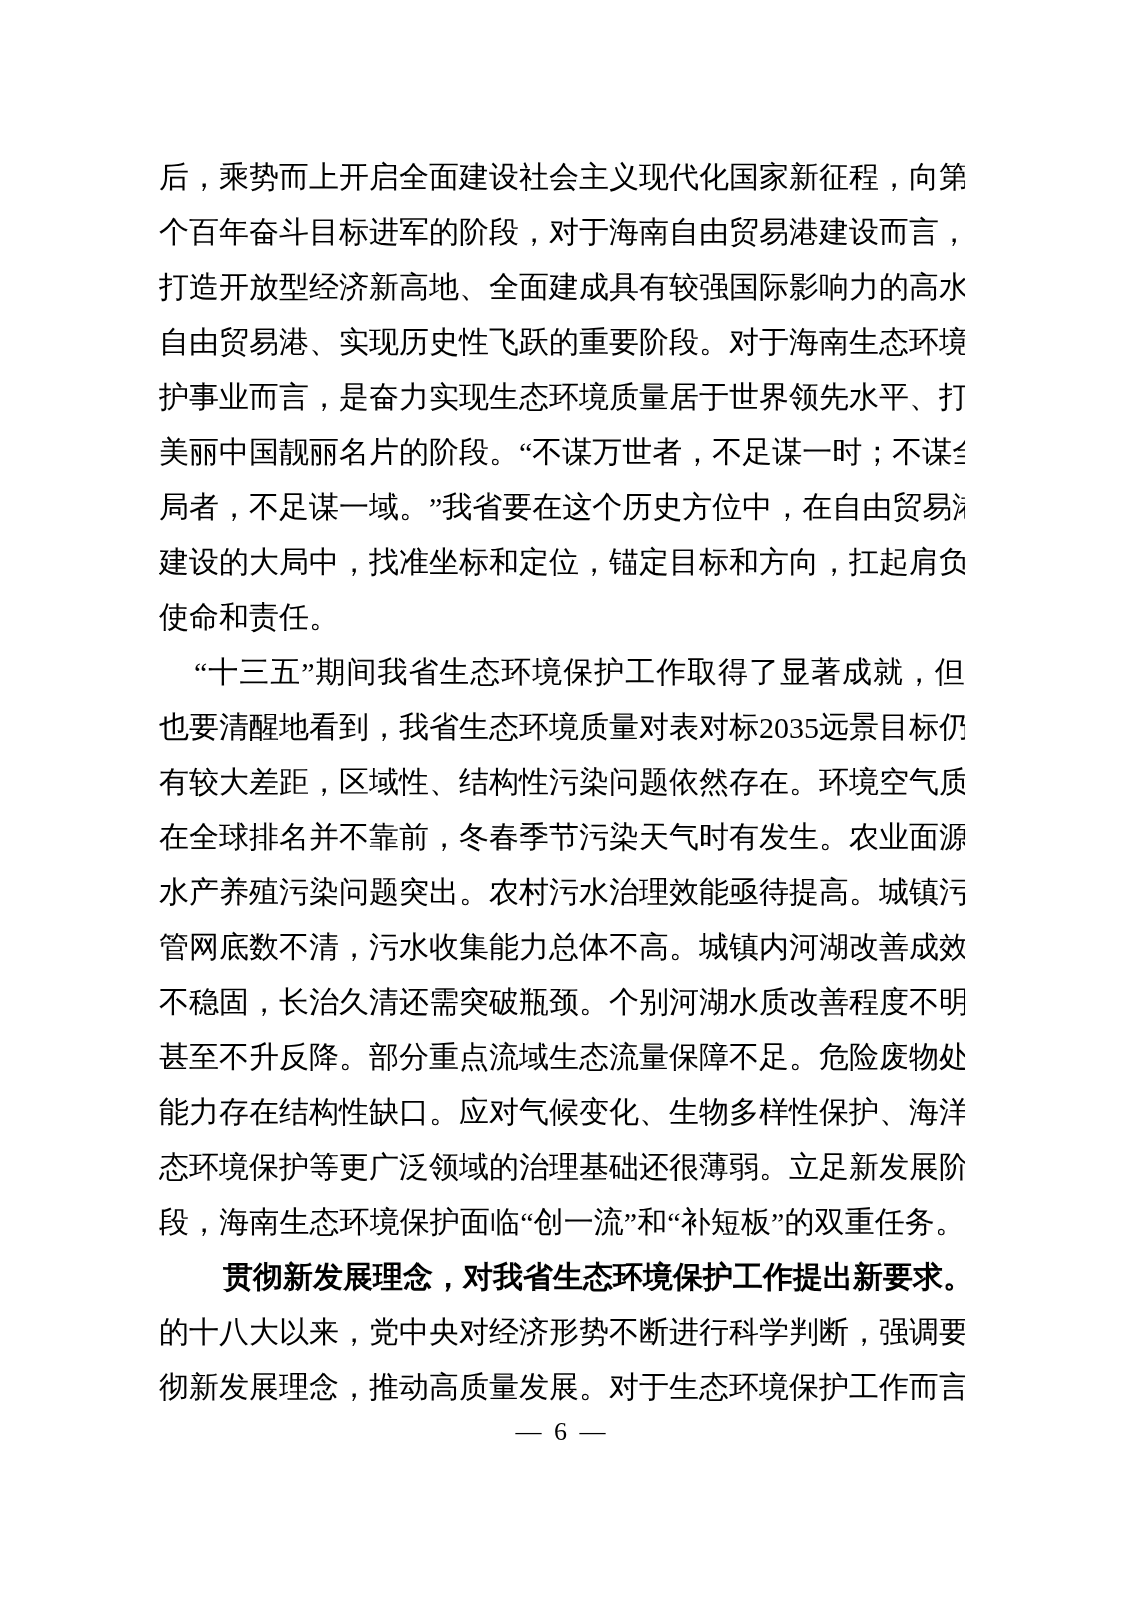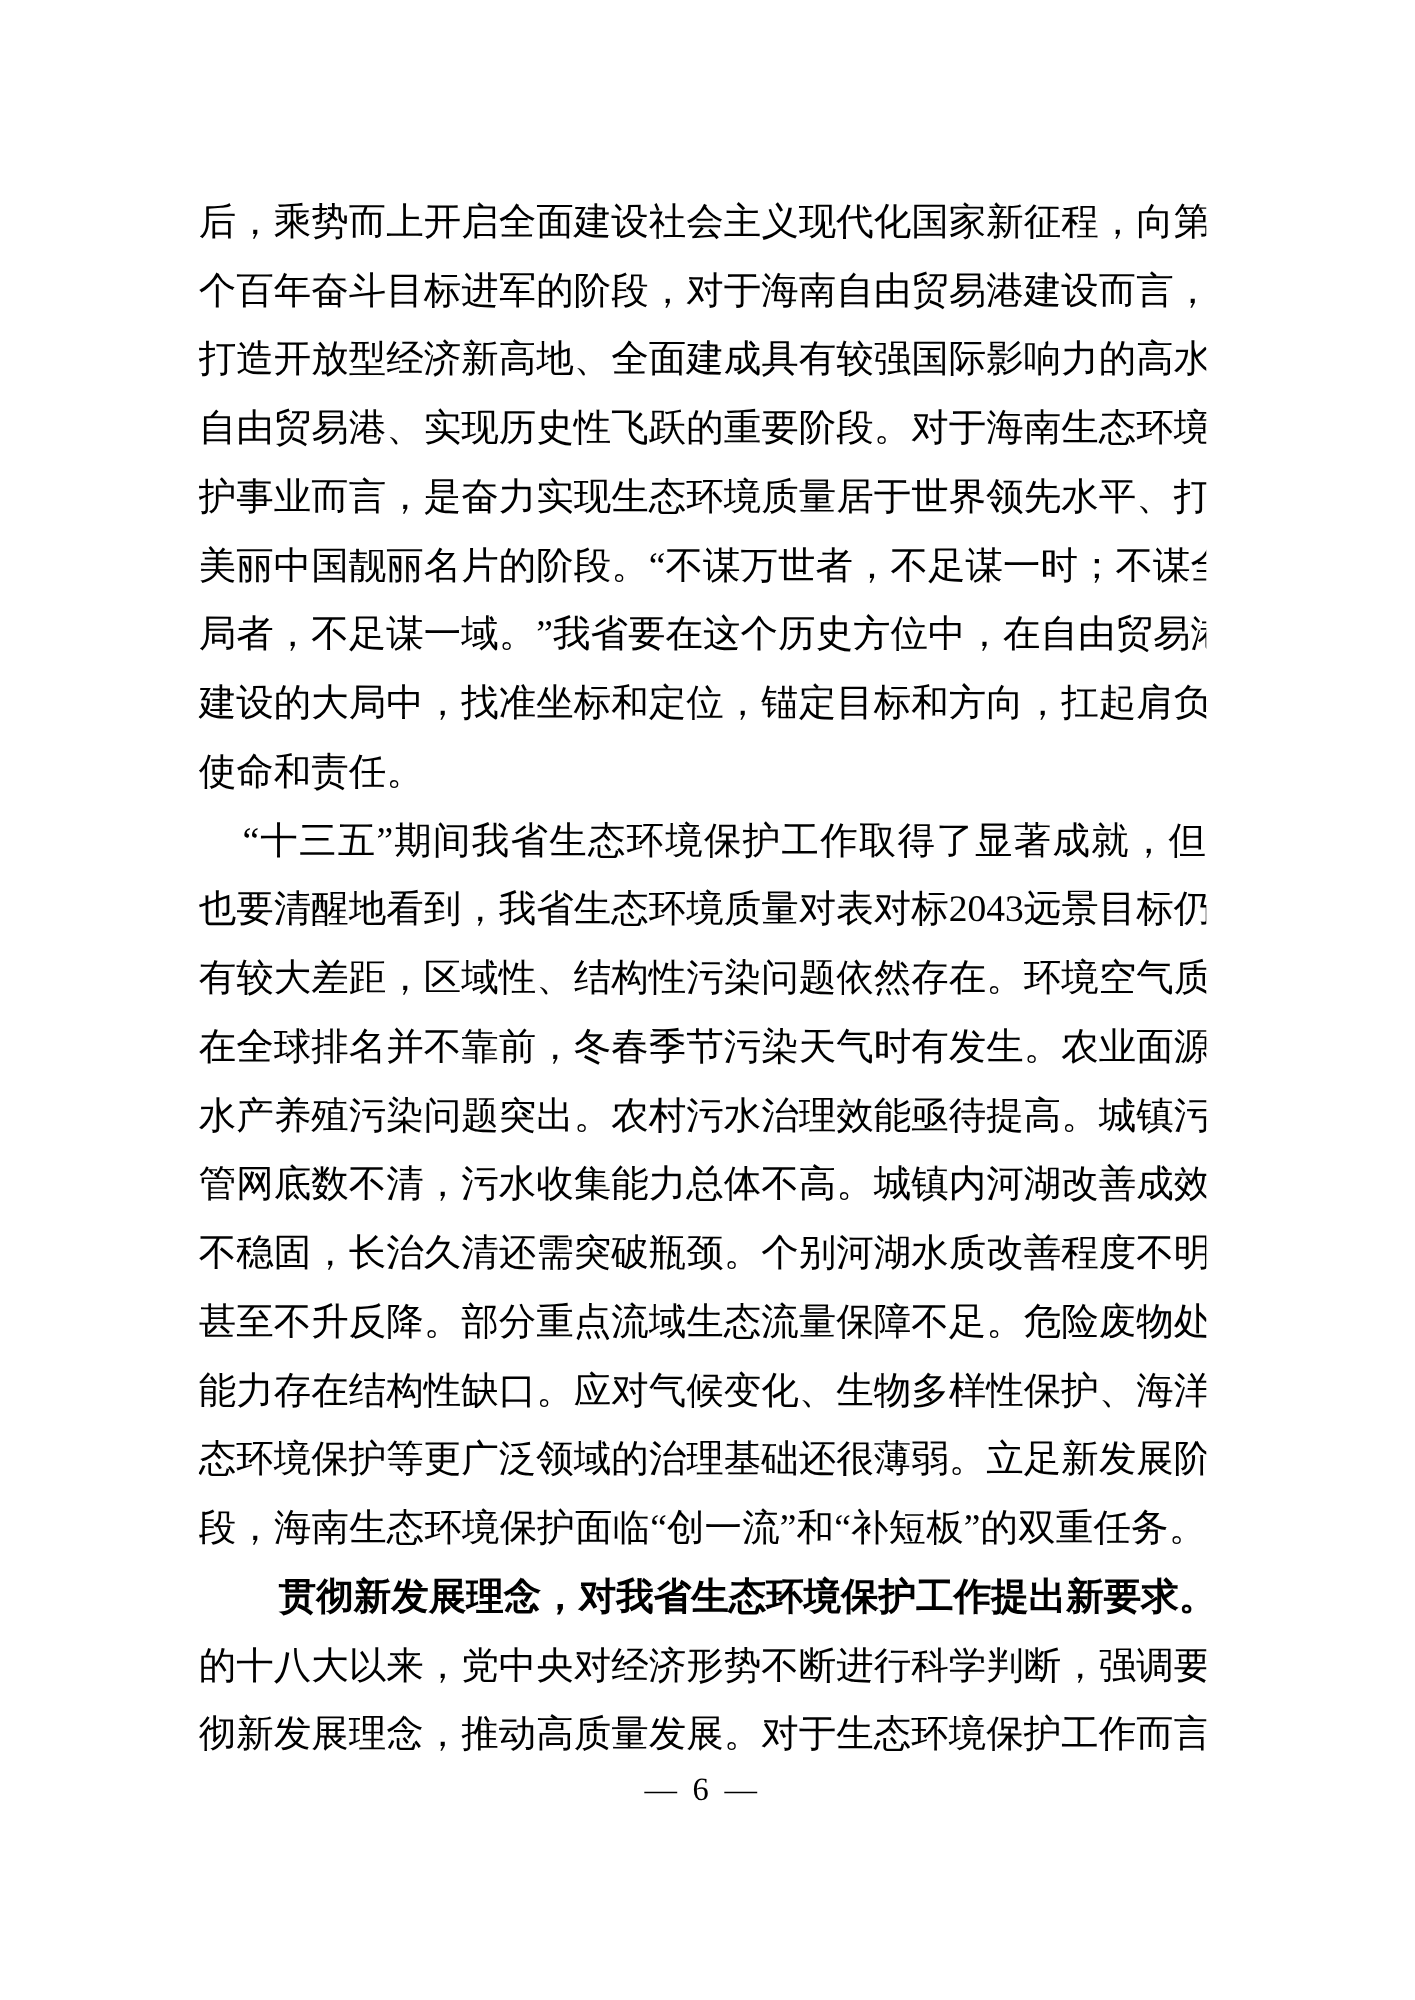--- a/index.html
+++ b/index.html
@@ -324,21 +324,21 @@
           <span class="ch">生</span>
           <span class="ch">态</span>
           <span class="ch">环</span>
           <span class="ch">境</span>
           <span class="ch">质</span>
           <span class="ch">量</span>
           <span class="ch">对</span>
           <span class="ch">表</span>
           <span class="ch">对</span>
           <span class="ch">标</span>
-          <span class="ch">2043</span>
+          <span class="ch">2035</span>
           <span class="ch">远</span>
           <span class="ch">景</span>
           <span class="ch">目</span>
           <span class="ch">标</span>
           <span class="ch">仍</span>
         </div>
       <div class="line">
           <span class="ch">有</span>
           <span class="ch">较</span>
           <span class="ch">大</span>

